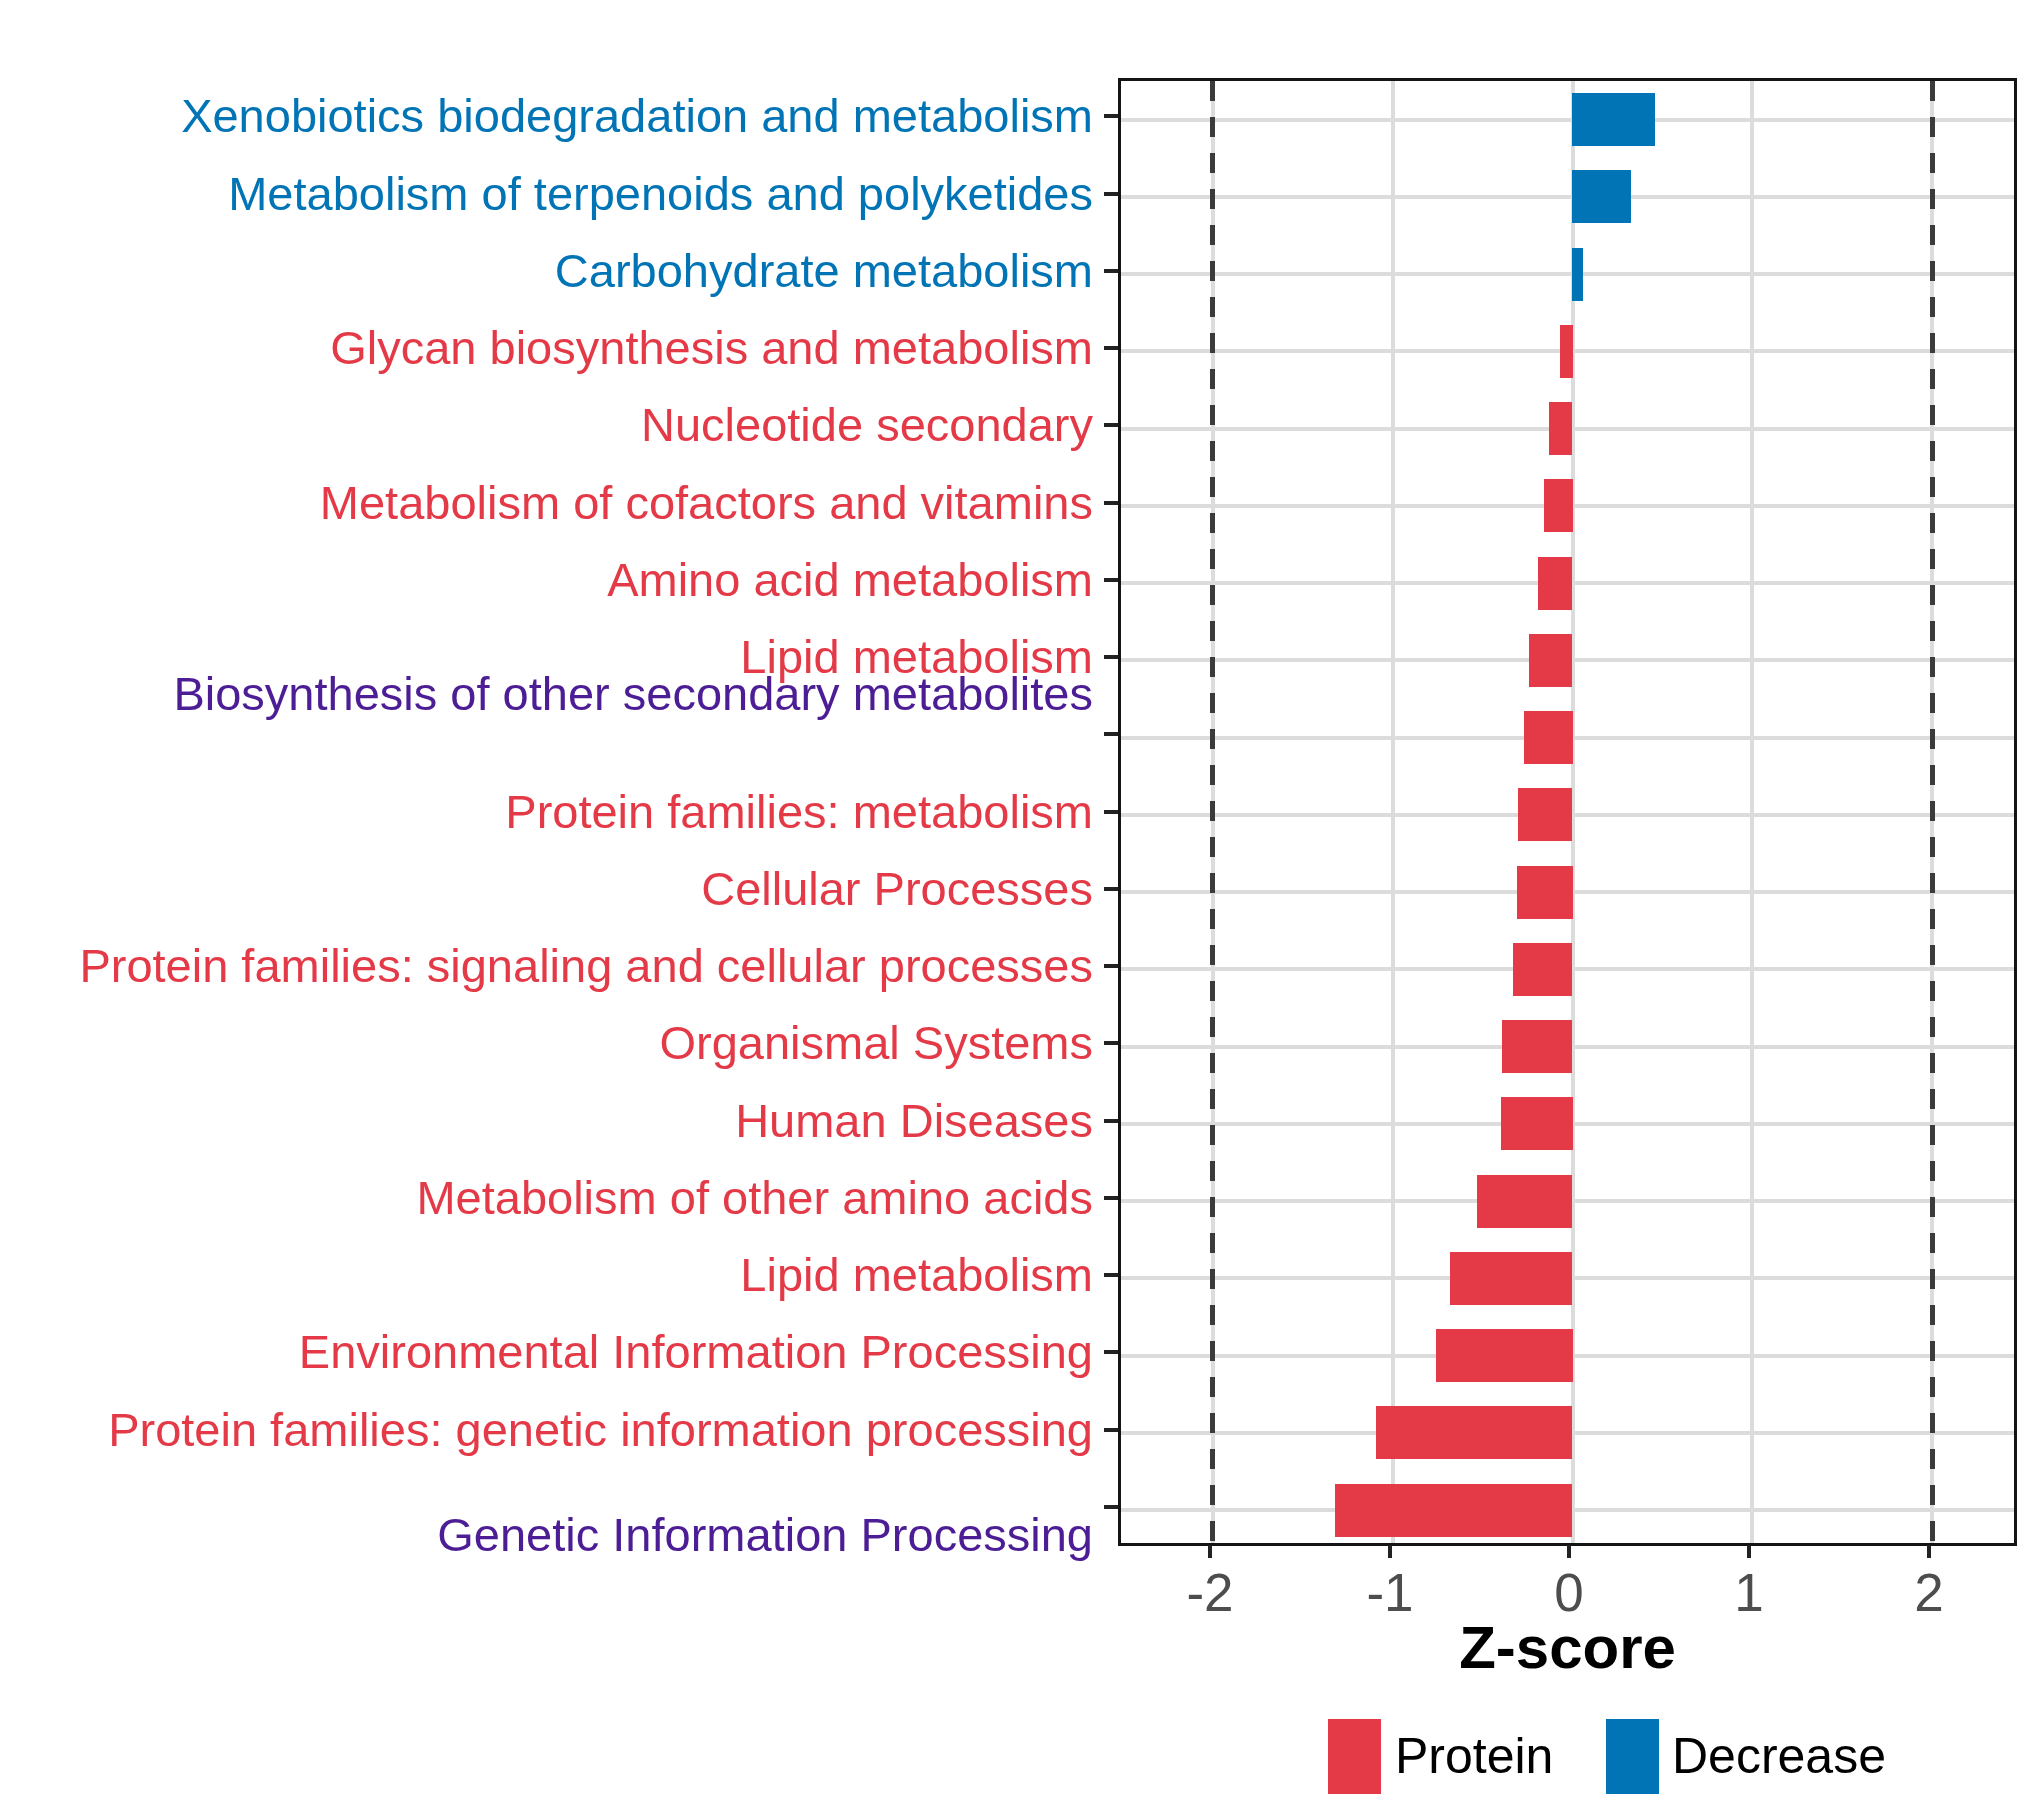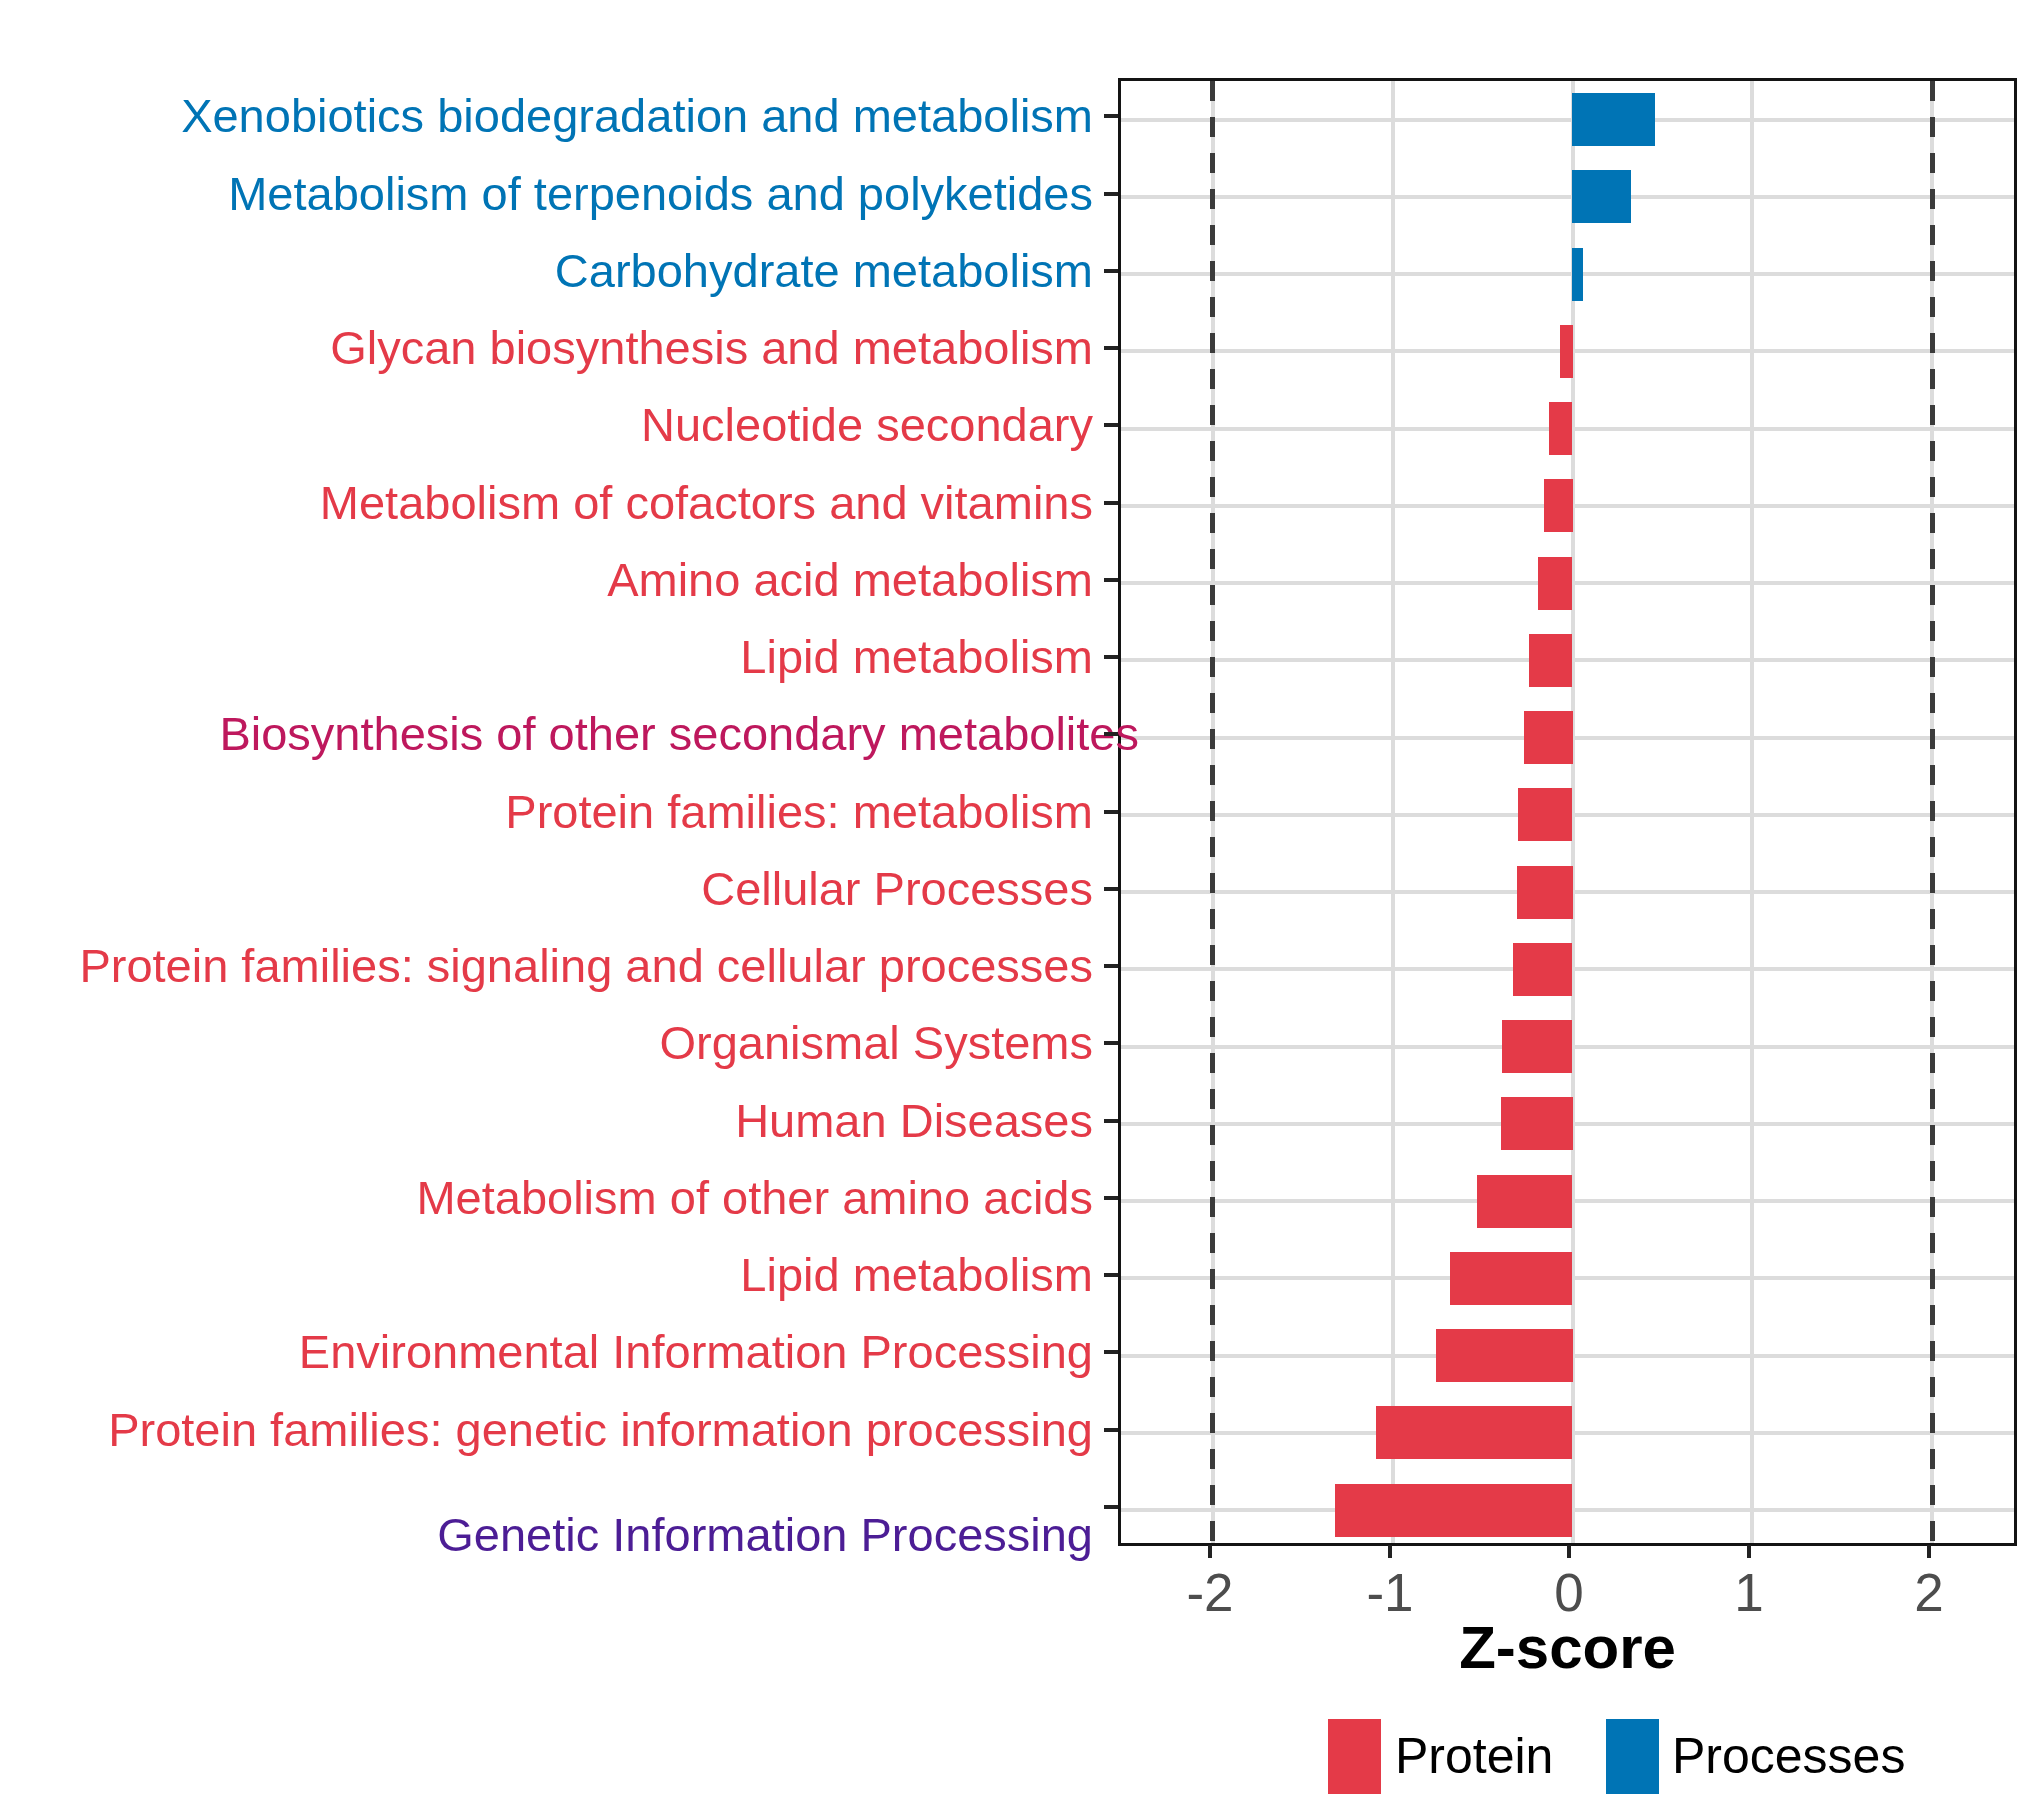--- a/index.html
+++ b/index.html
@@ -144,39 +144,39 @@
       <div class="bar" style="left: 329px; width: 122px; top: 1171px; background: rgb(228, 58, 72);"></div>
       <div class="bar" style="left: 315px; width: 137px; top: 1248px; background: rgb(228, 58, 72);"></div>
       <div class="bar" style="left: 255px; width: 196px; top: 1325px; background: rgb(228, 58, 72);"></div>
       <div class="bar" style="left: 214px; width: 237px; top: 1403px; background: rgb(228, 58, 72);"></div>
     </div>
   <div id="xlabel" style="left: 1118px; width: 899px; top: 1613px;">Z-score</div>
   <div id="legend">
       <div class="legend-key" style="left: 1328px; top: 1719px; background: rgb(228, 58, 72);"></div>
       <div class="legend-label" style="left: 1395px; top: 1719px;">Protein</div>
       <div class="legend-key" style="left: 1606px; top: 1719px; background: rgb(0, 116, 181);"></div>
-      <div class="legend-label" style="left: 1672px; top: 1719px;">Processes</div>
+      <div class="legend-label" style="left: 1672px; top: 1719px;">Decrease</div>
     </div>
 <div class="cat-label" style="top: 88px; color: rgb(0, 116, 181);">Xenobiotics biodegradation and metabolism</div>
     <div class="ytick" style="left: 1104px; top: 114px;"></div>
     <div class="cat-label" style="top: 166px; color: rgb(0, 116, 181);">Metabolism of terpenoids and polyketides</div>
     <div class="ytick" style="left: 1104px; top: 192px;"></div>
     <div class="cat-label" style="top: 243px; color: rgb(0, 116, 181);">Carbohydrate metabolism</div>
     <div class="ytick" style="left: 1104px; top: 269px;"></div>
     <div class="cat-label" style="top: 320px; color: rgb(228, 58, 72);">Glycan biosynthesis and metabolism</div>
     <div class="ytick" style="left: 1104px; top: 346px;"></div>
     <div class="cat-label" style="top: 397px; color: rgb(228, 58, 72);">Nucleotide secondary</div>
     <div class="ytick" style="left: 1104px; top: 423px;"></div>
     <div class="cat-label" style="top: 475px; color: rgb(228, 58, 72);">Metabolism of cofactors and vitamins</div>
     <div class="ytick" style="left: 1104px; top: 501px;"></div>
     <div class="cat-label" style="top: 552px; color: rgb(228, 58, 72);">Amino acid metabolism</div>
     <div class="ytick" style="left: 1104px; top: 578px;"></div>
     <div class="cat-label" style="top: 629px; color: rgb(228, 58, 72);">Lipid metabolism</div>
     <div class="ytick" style="left: 1104px; top: 655px;"></div>
-    <div class="cat-label" style="top: 706px; color: #be185d; padding-left: 46px;">Biosynthesis of other secondary metabolites</div>
+    <div class="cat-label" style="top: 666px; color: #4c1d95;">Biosynthesis of other secondary metabolites</div>
     <div class="ytick" style="left: 1104px; top: 732px;"></div>
     <div class="cat-label" style="top: 784px; color: rgb(228, 58, 72);">Protein families: metabolism</div>
     <div class="ytick" style="left: 1104px; top: 810px;"></div>
     <div class="cat-label" style="top: 861px; color: rgb(228, 58, 72);">Cellular Processes</div>
     <div class="ytick" style="left: 1104px; top: 887px;"></div>
     <div class="cat-label" style="top: 938px; color: rgb(228, 58, 72);">Protein families: signaling and cellular processes</div>
     <div class="ytick" style="left: 1104px; top: 964px;"></div>
     <div class="cat-label" style="top: 1015px; color: rgb(228, 58, 72);">Organismal Systems</div>
     <div class="ytick" style="left: 1104px; top: 1041px;"></div>
     <div class="cat-label" style="top: 1093px; color: rgb(228, 58, 72);">Human Diseases</div>

